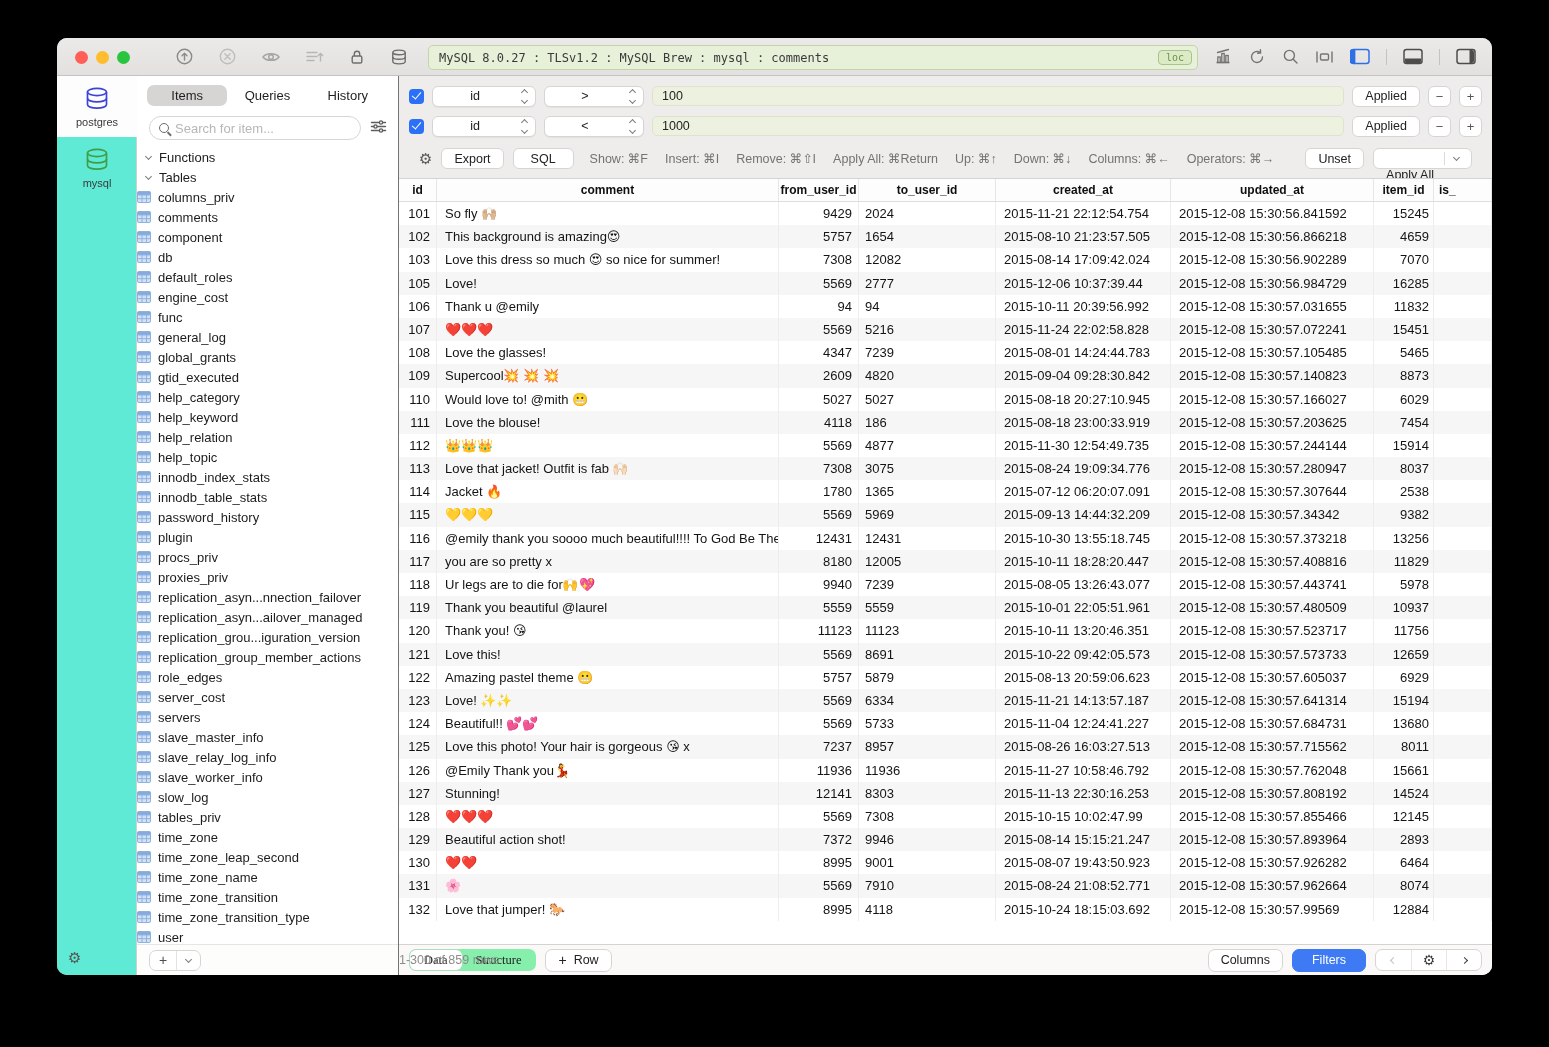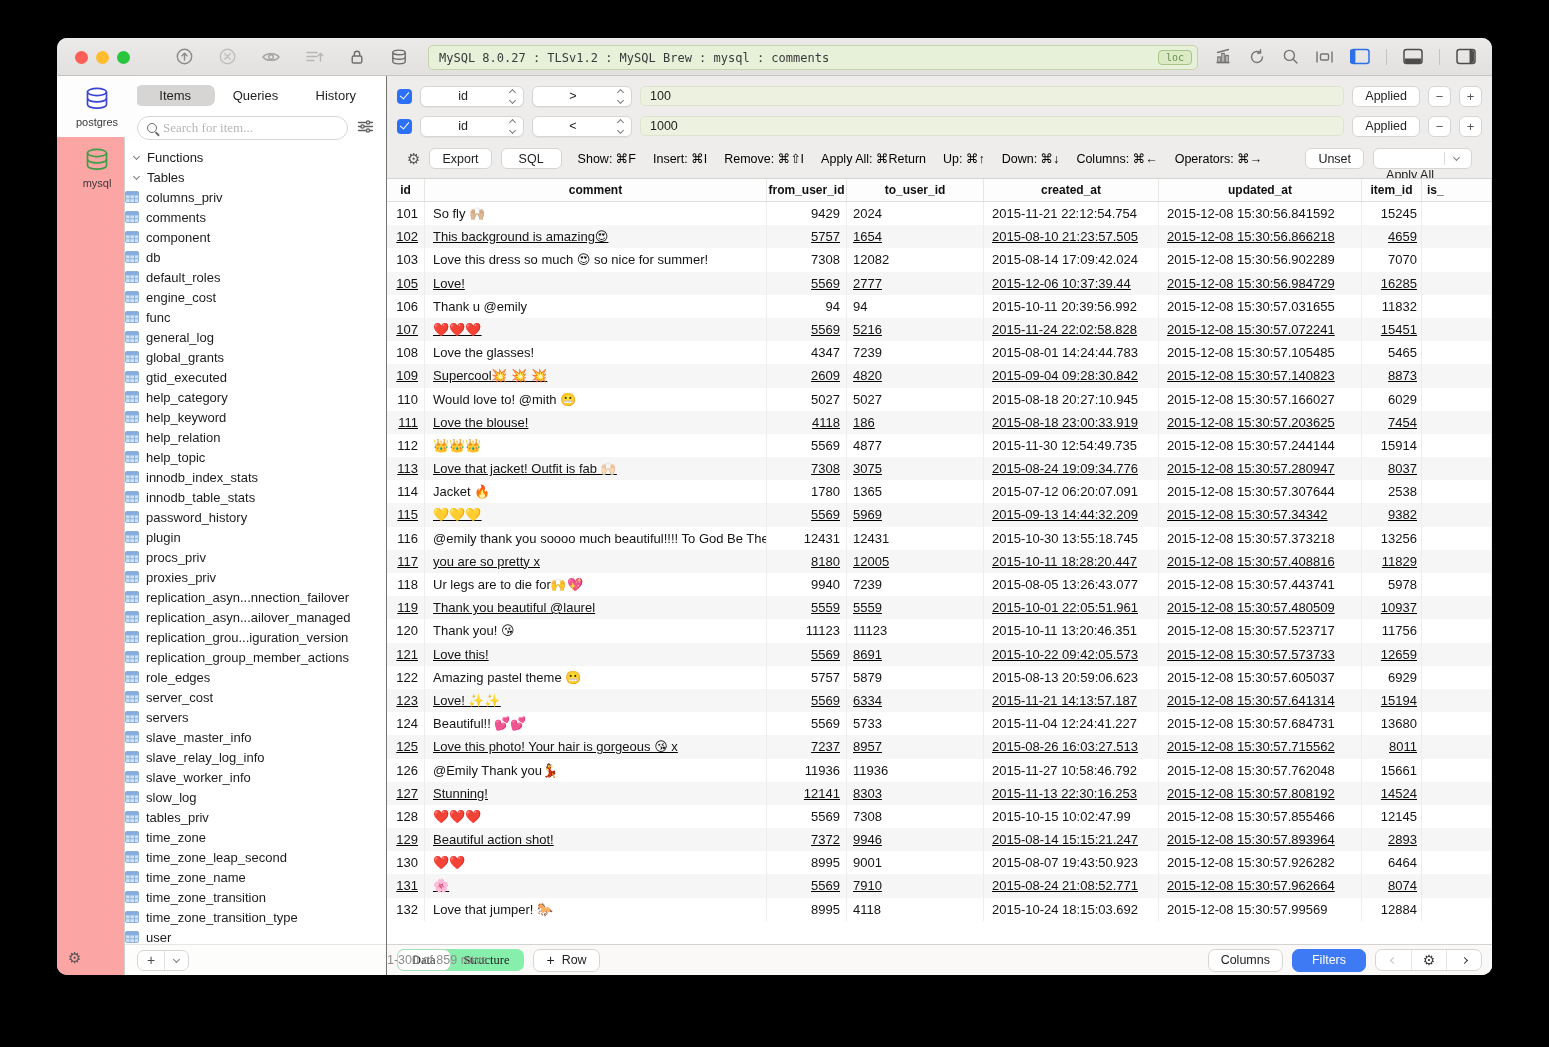--- a/index.html
+++ b/index.html
@@ -17,33 +17,33 @@
 .ticon svg { display:block; }
 .sql-text { font-size:10.5px; font-weight:700; color:#4a4a4a; letter-spacing:.4px; }
 .conn-field { position:absolute; left:371px; top:7px; width:770px; height:25px; background:#e7f0d8; border:1px solid #c4d3a9; border-radius:5px;
   display:flex; align-items:center; padding:0 5px 0 10px; font-family:"DejaVu Sans Mono","Liberation Mono",monospace; font-size:12px; color:#3a3a3a; }
 .conn-title { flex:1; white-space:nowrap; overflow:hidden; }
 .loc-badge { font-size:10px; color:#69944f; border:1px solid #a8c489; background:#dcebc6; border-radius:4px; padding:1px 7px; }
 .sep-v { width:1px; height:16px; background:#c5c3c1; }
 
 
 .app-body { flex:1; display:flex; min-height:0; }
-.rail { width:68px; flex:0 0 auto; background:#fca5a5; border-right:1px solid #d2d0ce; position:relative; }
+.rail { width:80px; flex:0 0 auto; background:#5eead4; border-right:1px solid #d2d0ce; position:relative; }
 .conn-item { width:80px; padding:10px 0 9px; text-align:center; font-size:11px; color:#3a3a3a; }
 .conn-item.selected { background:#fdfdfd; }
 .conn-item svg { display:block; margin:0 auto 5px; }
 .rail-gear { position:absolute; left:11px; bottom:8px; font-size:15px; color:#8a8a8a; }
 
 .sidebar { width:262px; flex:0 0 auto; background:#fff; border-right:1px solid #737373; display:flex; flex-direction:column; min-height:0; }
 .sb-tabs { display:flex; align-items:center; margin:9px 10px 0; }
 .sb-tab { flex:1; text-align:center; font-size:13px; color:#1f1f1f; padding:3px 0; border-radius:7px; }
 .sb-tab.active { background:#d7d5d4; }
 .sb-search-row { display:flex; align-items:center; margin:10px 12px 2px; gap:9px; }
 .search-field { flex:1; height:24px; border:1px solid #d8d6d4; border-radius:13px; background:#fff; display:flex; align-items:center; padding:0 9px; gap:6px; }
-.search-field input { border:none; outline:none; flex:1; font-size:13px; color:#0c4a6e; background:transparent; font-family:Liberation Serif, serif; }
+.search-field input { border:none; outline:none; flex:1; font-size:13px; color:#0c4a6e; background:transparent; font-family:Liberation Sans, sans-serif; }
 .search-field input::placeholder { color:#b9b7b5; }
 .mag { width:10px; height:10px; border:1.5px solid #6e6c6a; border-radius:50%; position:relative; flex:0 0 auto; }
 .mag::after { content:""; position:absolute; width:5px; height:1.5px; background:#6e6c6a; transform:rotate(45deg); left:7px; top:9px; }
 .tree { flex:1; overflow:hidden; padding:5px 0 0; font-size:13px; color:#1c1c1c; }
 .tree-section { display:flex; align-items:center; height:20px; padding-left:9px; gap:8px; }
 .tree-item { display:flex; align-items:center; height:20px; gap:7px; white-space:nowrap; overflow:hidden; }
 .tbl-ico { display:flex; flex:0 0 auto; }
 .sb-bottom { flex:0 0 auto; height:31px; border-top:1px solid #e8e6e4; display:flex; align-items:center; padding:0 12px; background:#fdfdfc; }
 .add-group { display:flex; align-items:center; border:1px solid #d8d6d4; border-radius:7px; background:#fff; height:21px; }
 .add-cell { padding:0 9px; height:100%; display:flex; align-items:center; color:#4c4c4c; font-size:14px; }
@@ -62,30 +62,30 @@
 .chv { width:5px; height:5px; border-right:1.4px solid #7c7c7c; border-bottom:1.4px solid #7c7c7c; display:inline-block; }
 .chv.up { transform:rotate(-135deg); margin-top:2px; }
 .chv.down { transform:rotate(45deg); margin-bottom:2px; }
 .chv.left { transform:rotate(135deg); } .chv.right { transform:rotate(-45deg); }
 .chv.dim { border-color:#c3c1bf; }
 .filter-value { flex:1; height:20px; background:#ecf2df; border:1px solid #dde3cd; border-radius:5px; font-size:12.5px; color:#222; padding:0 9px; line-height:18px; }
 .btn { background:#fff; border:1px solid #d7d5d3; border-radius:6px; font-size:12.5px; color:#222; height:21px; display:flex; align-items:center; justify-content:center; padding:0 12px; white-space:nowrap; }
 .btn.rnd { width:23px; padding:0; color:#555; font-size:13px; }
 .actionbar { display:flex; align-items:center; padding:1px 10px 0; height:26px; gap:9px; margin-bottom:7px; }
 .gear-glyph { font-size:15px; color:#555; font-family:"DejaVu Sans",sans-serif; }
-.shortcuts { display:flex; gap:17px; margin-left:7px; font-size:12.5px; color:#000000; white-space:nowrap; overflow:hidden; flex:1; min-width:0; }
+.shortcuts { display:flex; gap:17px; margin-left:7px; font-size:12.5px; color:#737373; white-space:nowrap; overflow:hidden; flex:1; min-width:0; }
 .split-btn span.txt { padding-right:0;margin-top:32px; }
 .inner-sep { width:1px; height:13px; background:#dddbd9; margin:0 9px 0 10px; }
 
 
 .grid { flex:1; min-height:0; background:#fff; overflow:hidden; display:flex; flex-direction:column; border-top:1px solid #d5d3d1; }
 .grid-header { display:flex; height:23px; background:#fdfdfd; border-bottom:1px solid #e0dedd; flex:0 0 auto; }
 .grid-rows { flex:1; overflow:hidden; }
 .grid-row { display:flex; height:23.2px; }
-.grid-row.alt { background:#f6f6f6;text-decoration:underline; }
+.grid-row.alt { background:#f6f6f6; }
 .cell { font-size:13px; line-height:23.2px; border-right:1px solid #ededec; white-space:nowrap; overflow:hidden; color:#141414; }
 .c0 { width:38px; text-align:right; padding-right:6px; }
 .c1 { width:342px; padding-left:8px; }
 .c2 { width:80px; text-align:right; padding-right:6px; }
 .c3 { width:137px; padding-left:6px; }
 .c4 { width:175px; padding-left:8px; }
 .c5 { width:203px; padding-left:8px; }
 .c6 { width:60px; text-align:right; padding-right:4px; }
 .c7 { flex:1; padding-left:6px; }
 .hcell { font-size:12px; font-weight:700; color:#0f0f0f; line-height:22px; text-align:center; border-right:1px solid #e6e6e5; overflow:hidden; white-space:nowrap; padding:0; }

